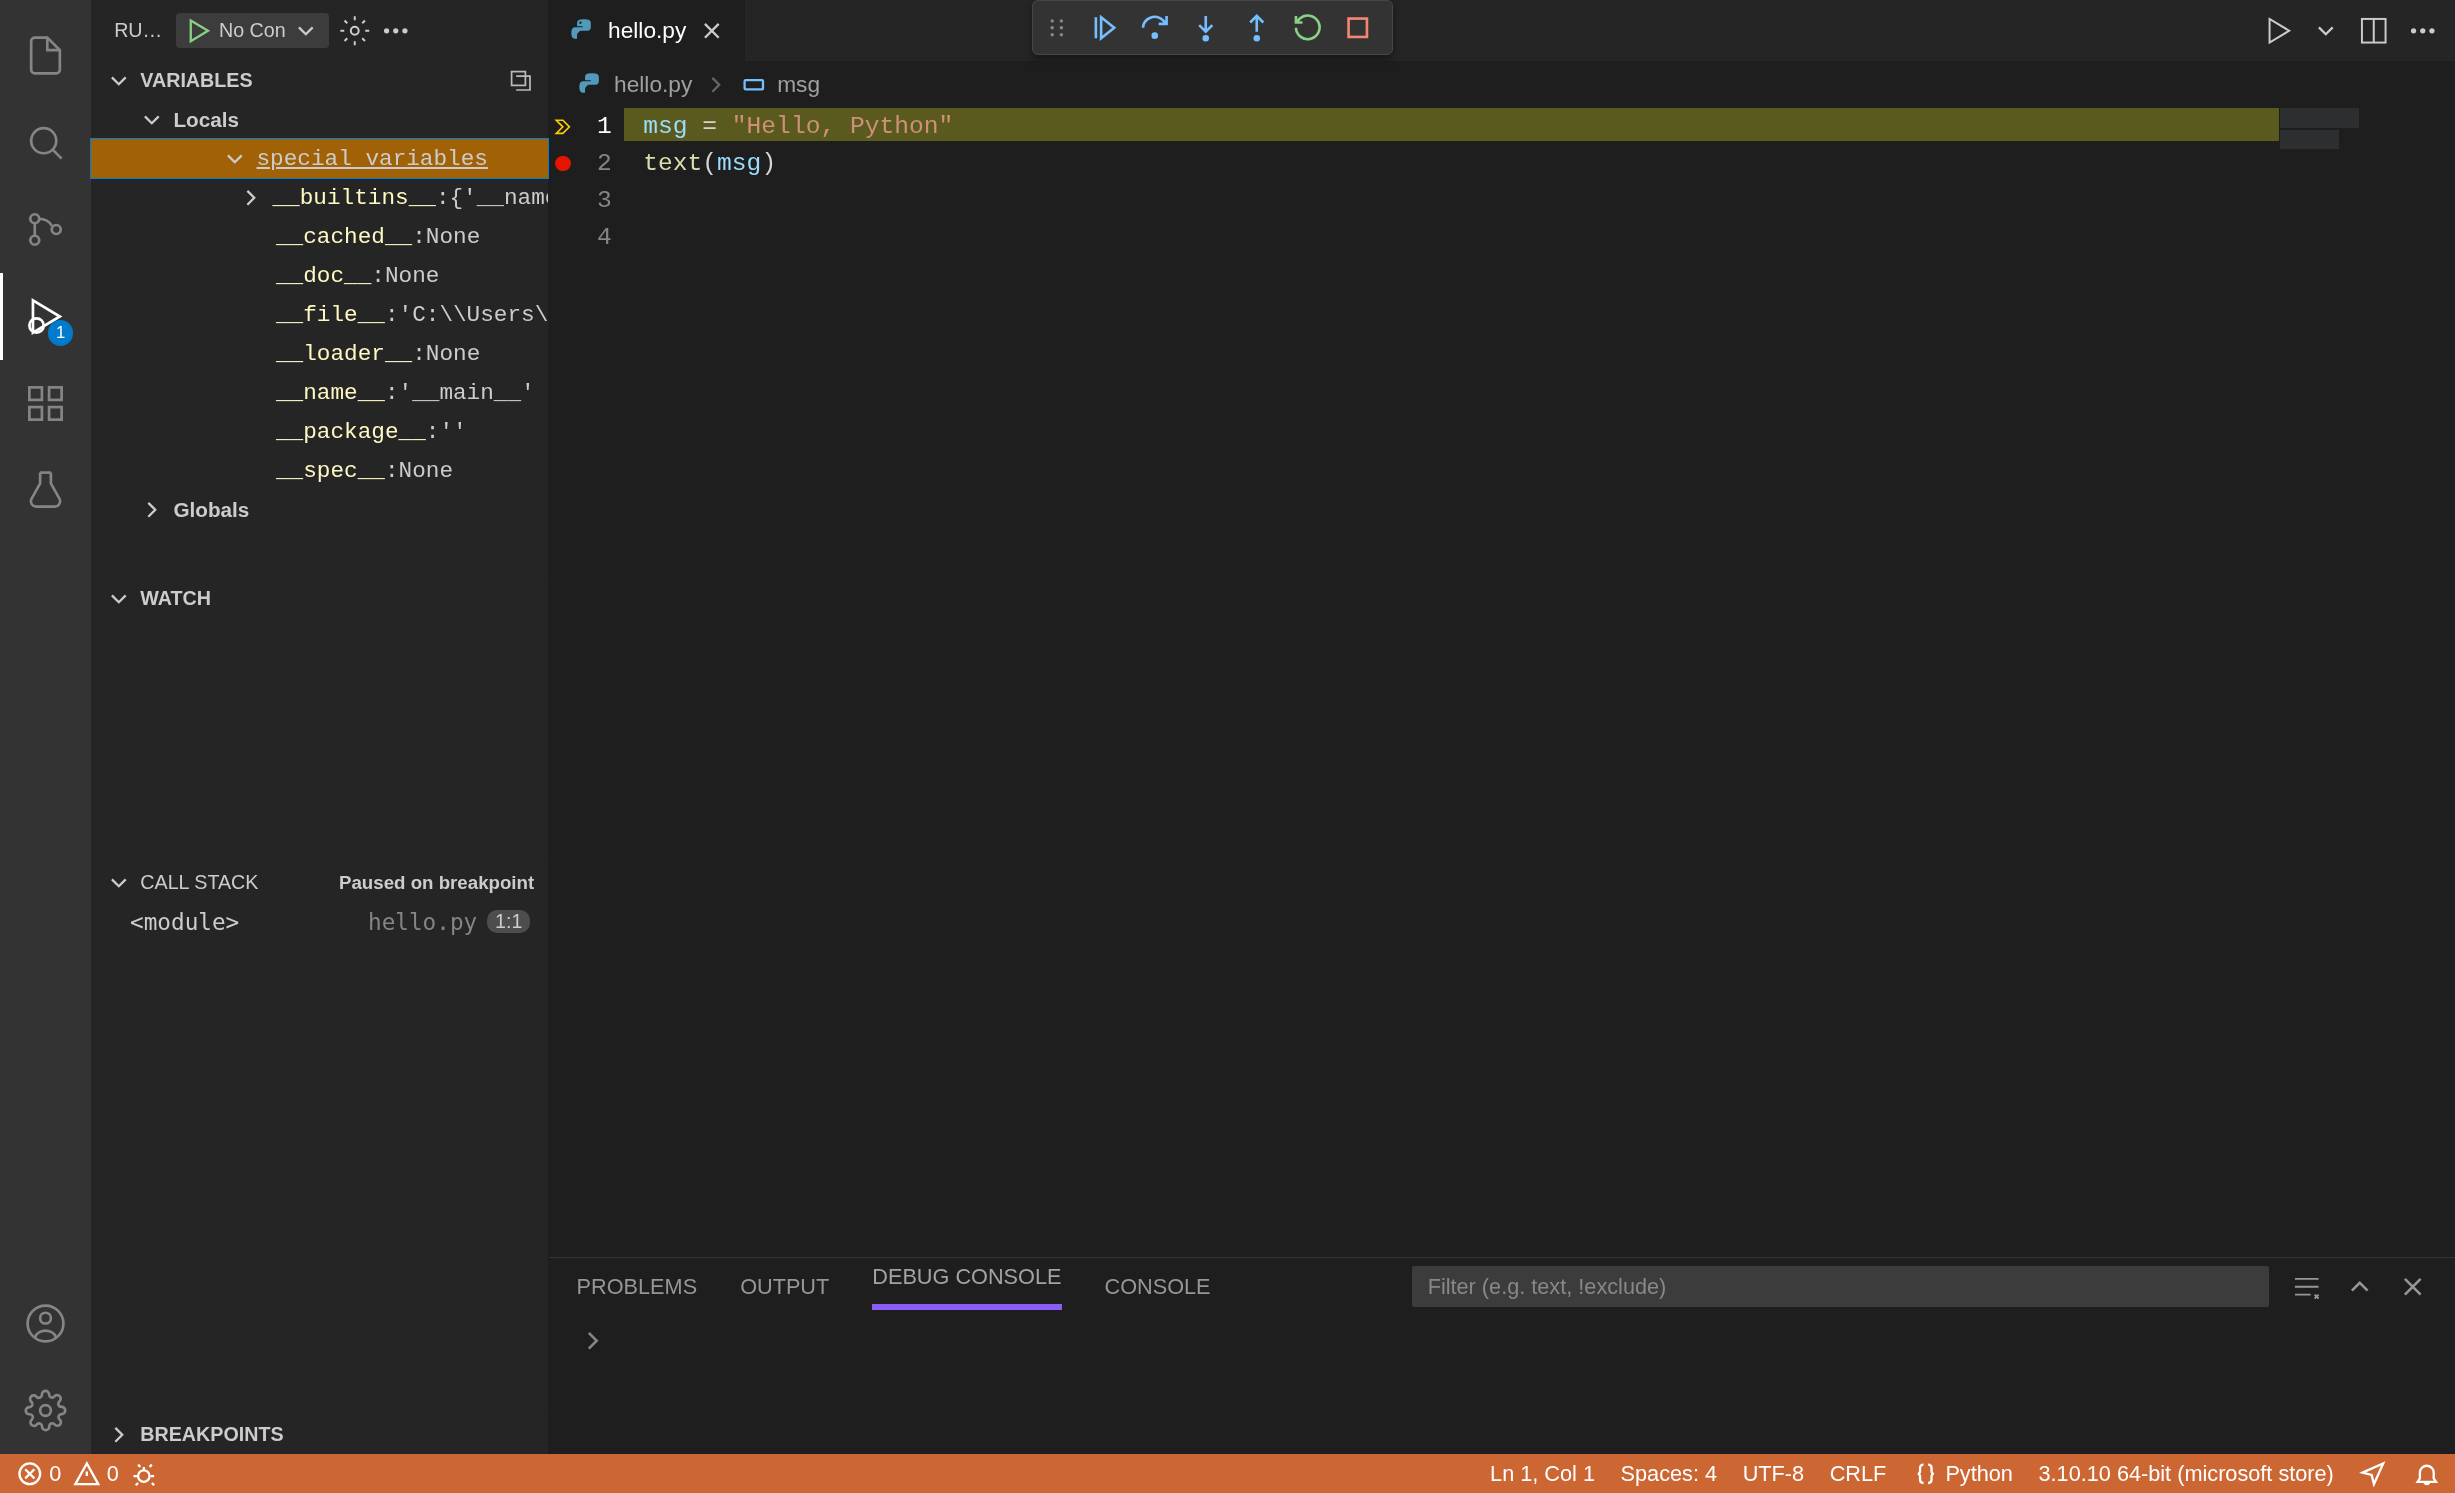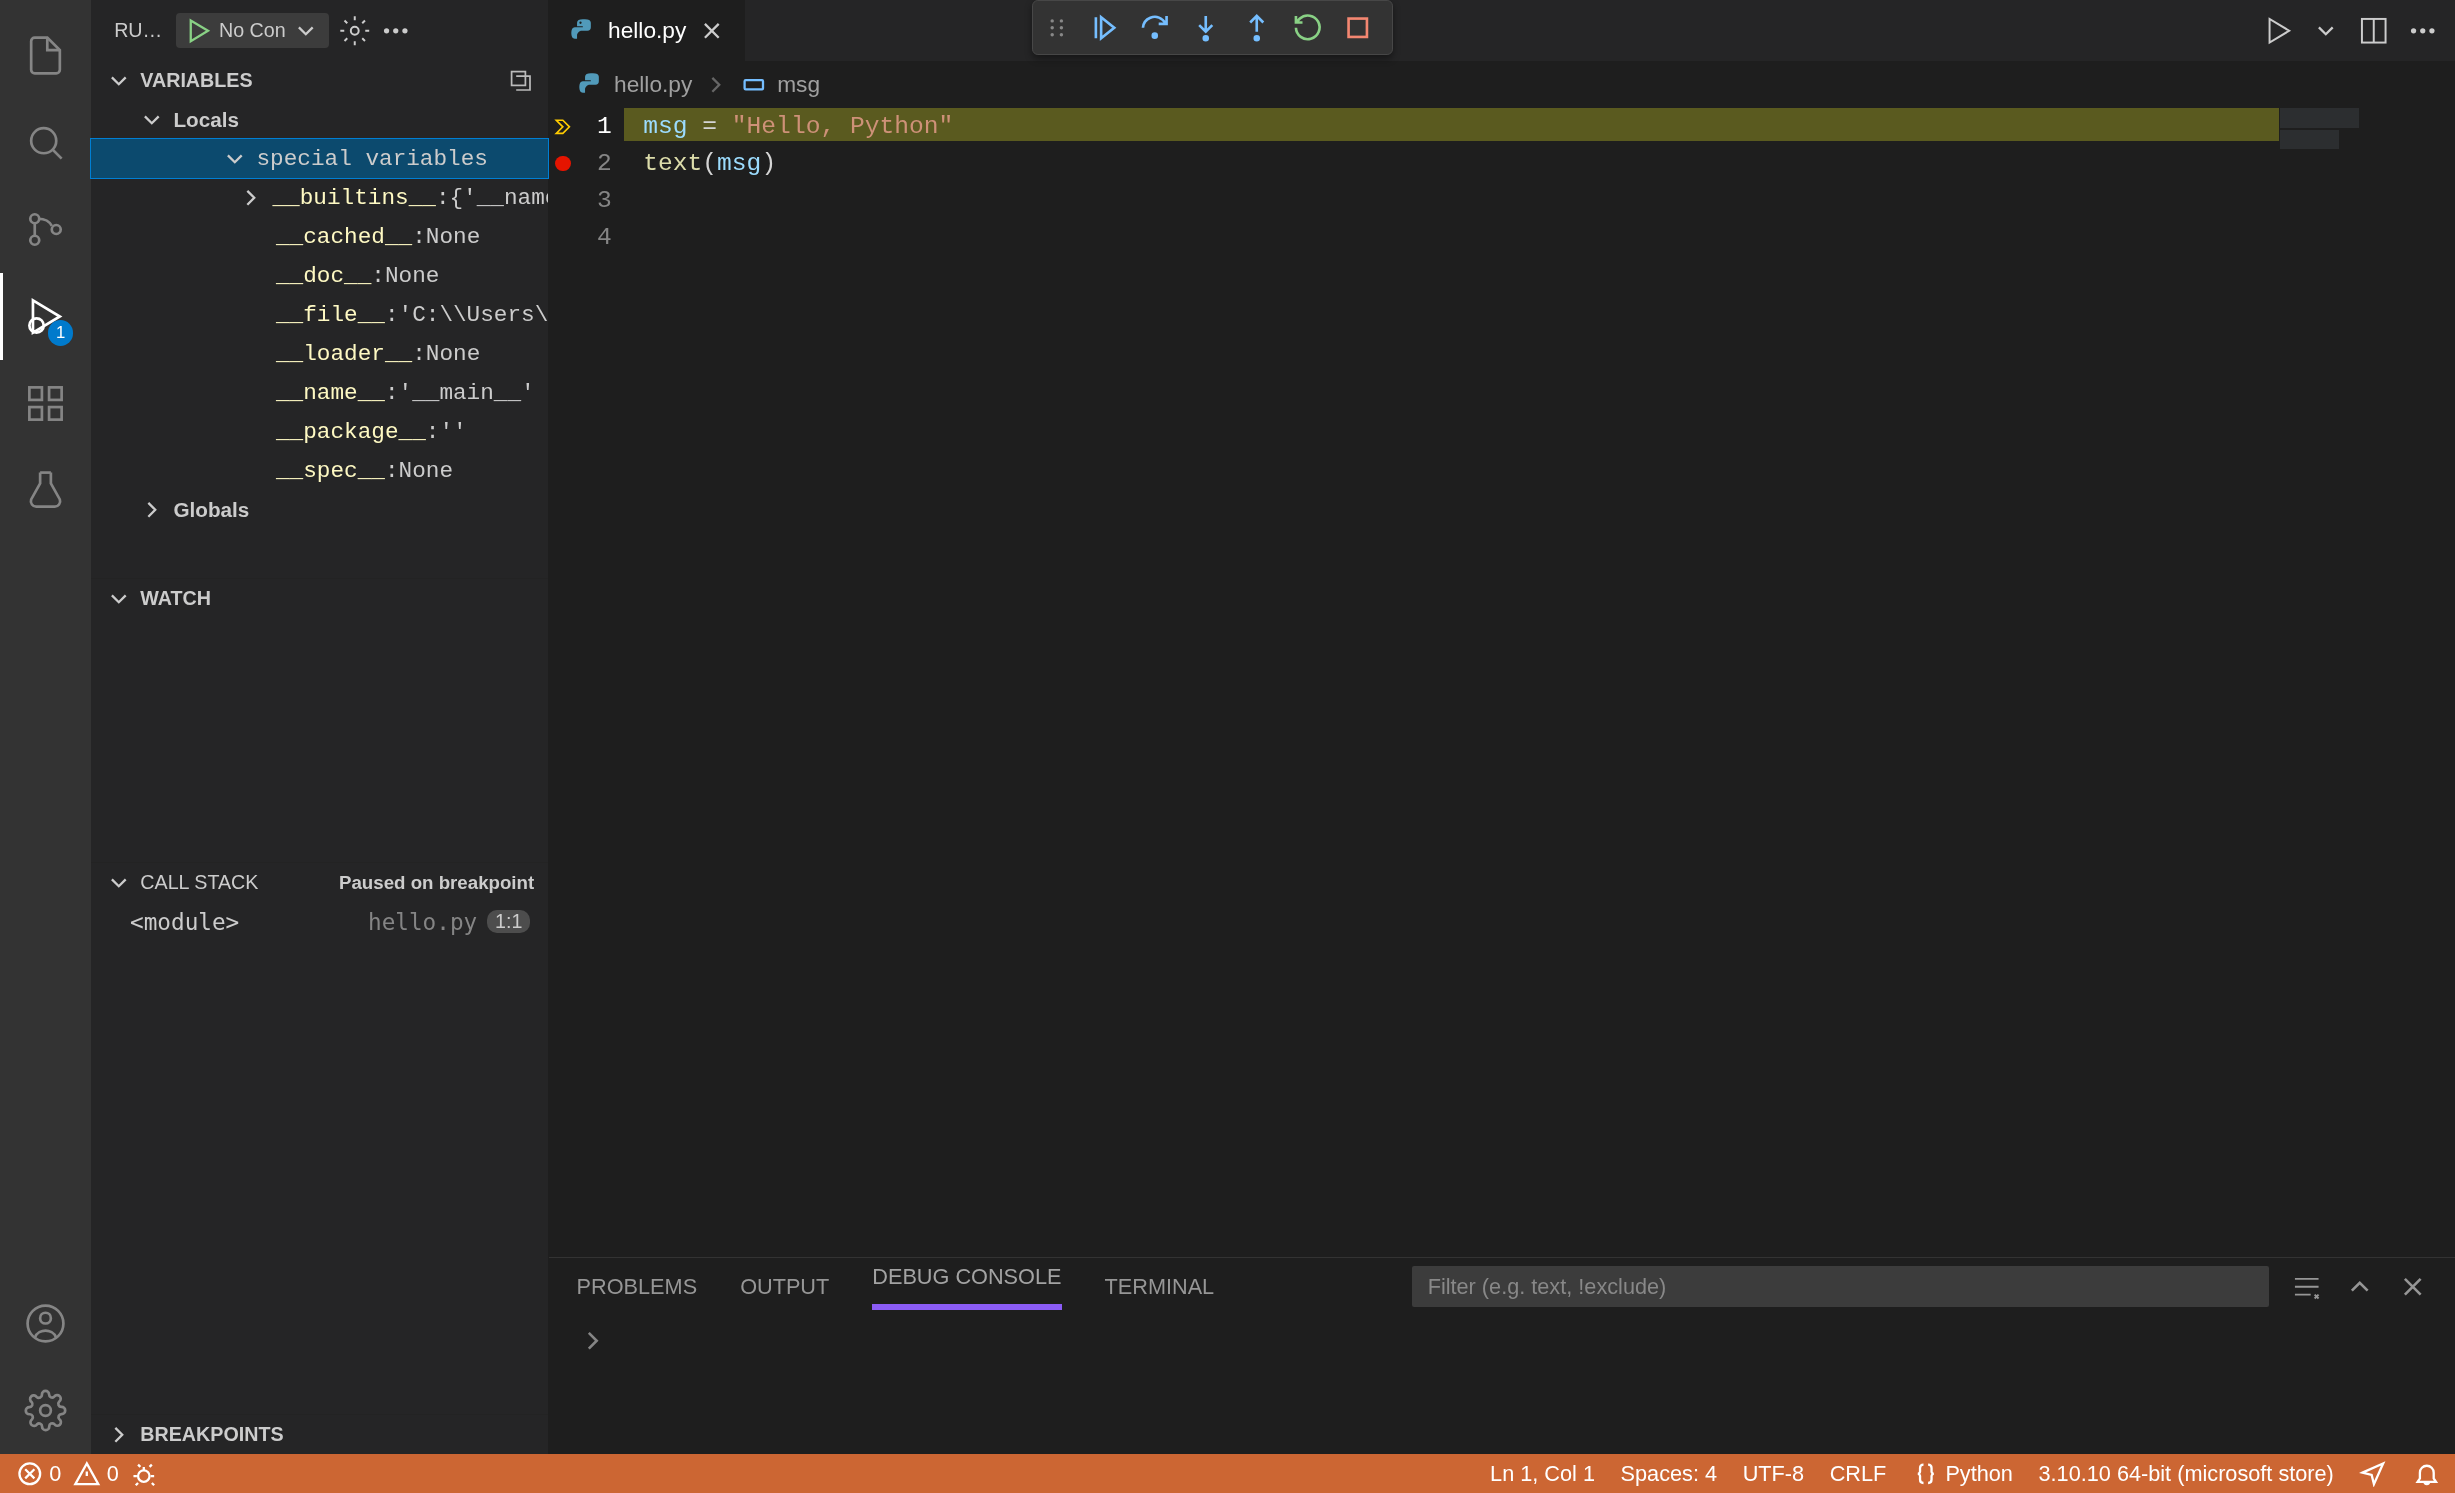--- a/index.html
+++ b/index.html
@@ -75,21 +75,21 @@
 .tree { font-family: Consolas, "Courier New", monospace; font-size: 22.7px; }
 .tree-row {
   height: 39px; display: flex; align-items: center; padding-left: 27.6px;
   white-space: nowrap; overflow: hidden;
 }
 .tree-row .chev { margin-right: 7.9px; color:#cccccc; }
 .tree-row.depth1 { padding-left: 47px; font-family: -apple-system,"Segoe UI",sans-serif; font-size: 20.7px; font-weight:600;}
 .tree-row.depth2 { padding-left: 146px; }
 .tree-row.depth2b { padding-left: 185px; }
 .tree-row.selected {
-  background: #0c4a6e; outline: 1px solid #007fd4;
+  background: #a16207; outline: 1px solid #007fd4; text-decoration: underline;
 }
 .tree-row.special { padding-left: 130px; }
 .key { color: #fef9c3; }
 .val { color: #cccccc; }
 .watch-body { height: 244px; }
 .callstack-header { display:flex; align-items:center; padding:0 13.8px; height:39px; font-size:19.7px;}
 .callstack-header .t { font-weight:400; }
 .callstack-header .status { margin-left:auto; font-size:18.7px; color:#cccccc; font-weight:600;}
 .stack-row { display:flex; align-items:center; padding:0 17.7px 0 39px; height:39px; font-size:22.7px;}
 .stack-row .fn { font-family: Consolas, monospace; }
@@ -525,21 +525,21 @@
           <div class="mm" style="width:59px"></div>
         </div>
       </div>
     </div>
 
     <div class="panel">
       <div class="panel-tabs">
         <span class="pt">PROBLEMS</span>
         <span class="pt">OUTPUT</span>
         <span class="pt active">DEBUG CONSOLE</span>
-        <span class="pt">TERMINAL</span>
+        <span class="pt">CONSOLE</span>
         <div class="right">
           <input class="filter-input" placeholder="Filter (e.g. text, !exclude)" style="">
           <span>
                 <svg class="ico20" viewBox="0 0 24 24" fill="none" stroke="currentColor" stroke-width="1.5">
                   <path d="M3 6h18M3 12h18M3 18h12m3 0 3 3m0-3-3 3"></path>
                 </svg>
               </span>
           <span>
                 <svg class="ico20" viewBox="0 0 24 24" fill="none" stroke="currentColor" stroke-width="2">
                   <path d="m18 15-6-6-6 6"></path>

